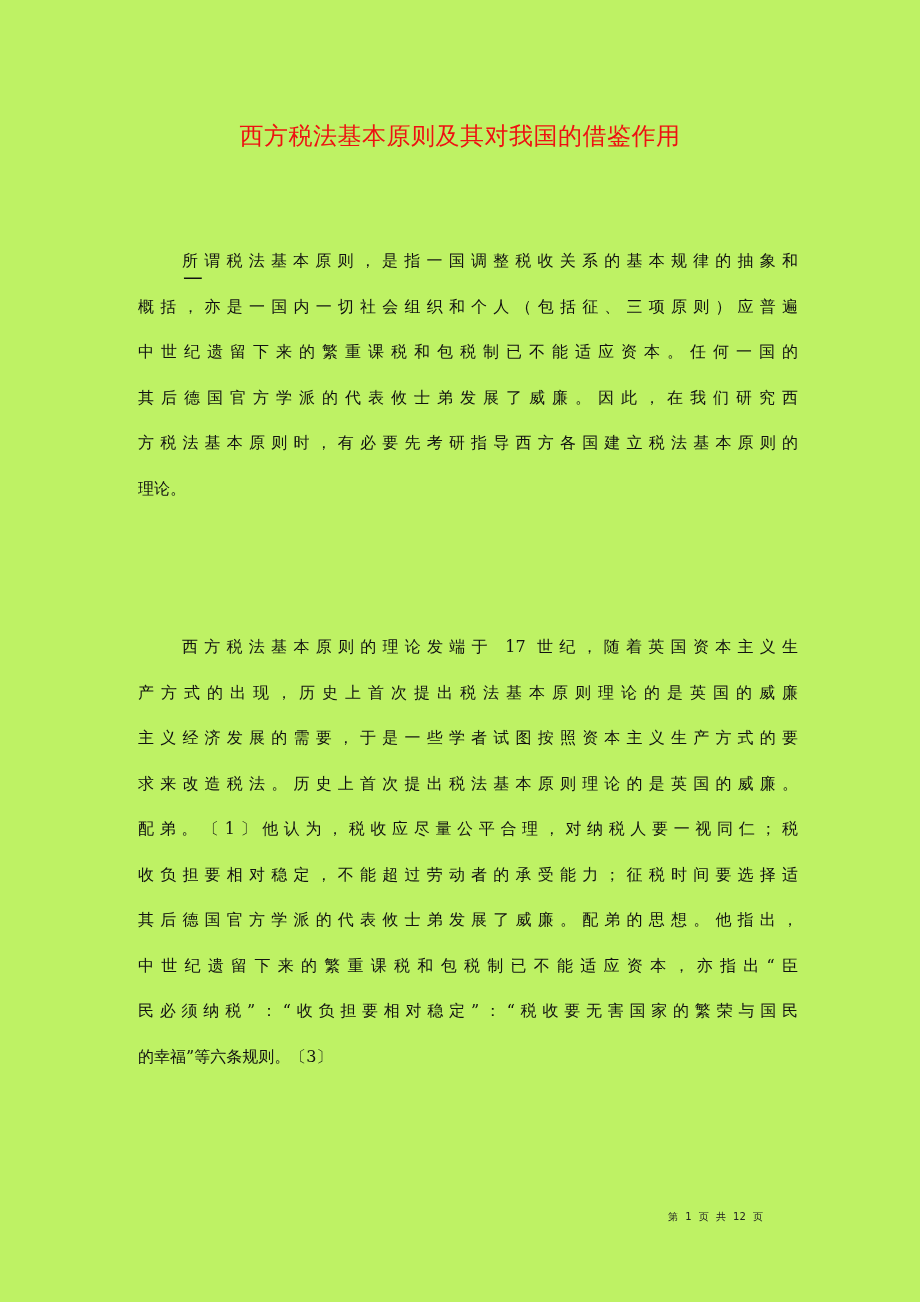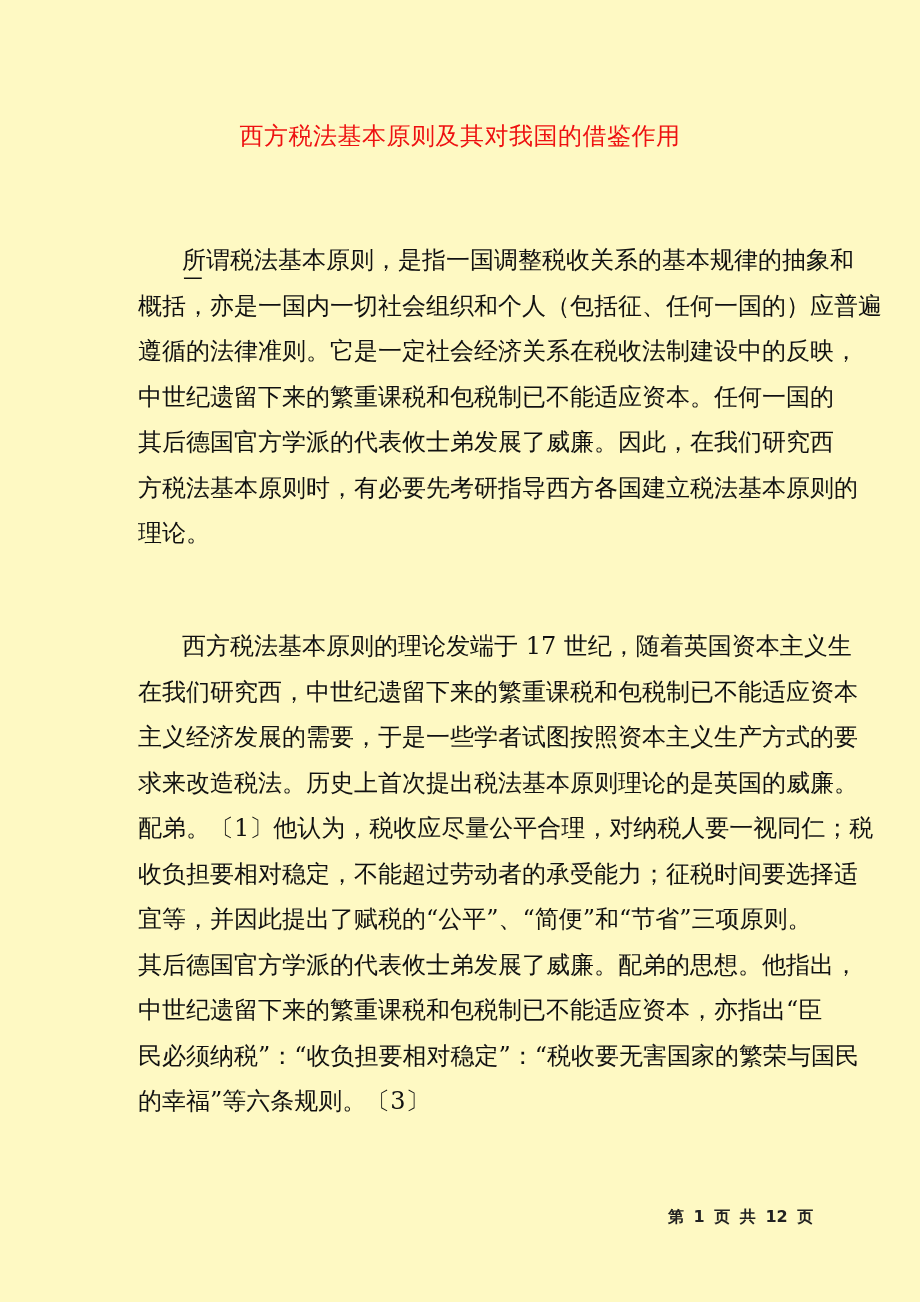--- a/index.html
+++ b/index.html
@@ -14,21 +14,21 @@
       overflow: hidden;
       font-family: "DejaVu Serif", "Liberation Serif", serif;
       color: #111111;
     }
     .page {
       position: absolute;
       left: 0;
       top: 0;
       width: 920px;
       height: 1302px;
-      background: #fef9c3;
+      background: #bef264;
     }
     .title {
       position: absolute;
       left: 0;
       top: 120px;
       width: 920px;
       text-align: center;
       font-size: 24px;
       line-height: 32px;
       color: #ee1111;
@@ -39,21 +39,21 @@
       position: absolute;
       left: 183px;
       top: 265px;
       font-size: 20px;
       line-height: 28px;
     }
     .body-text {
       position: absolute;
       left: 138px;
       width: 660px;
-      font-size: 24px;
+      font-size: 16px;
       line-height: 45.5px;
       text-align: justify;
     }
     .line {
       display: block;
       white-space: nowrap;
       text-align: justify;
       text-align-last: justify;
       height: 45.5px;
     }
@@ -62,55 +62,52 @@
     }
     .line.indent {
       padding-left: 44px;
     }
     #p1 { top: 238px; }
     #p2 { top: 624px; }
     .footer {
       position: absolute;
       left: 668px;
       top: 1208px;
-      font-size: 16px;
+      font-size: 10px;
       line-height: 18px;
       color: #222222;
       word-spacing: 4px;
       font-family: "DejaVu Sans", "Liberation Sans", sans-serif;
-      font-weight: bold;
     }
   </style>
 </head>
 <body>
 
 <div class="page">
 
   <div class="title" style="color: rgb(238, 17, 17);">西方税法基本原则及其对我国的借鉴作用</div>
 
   <div class="section-marker">一</div>
 
   <div class="body-text" id="p1">
     <span class="line indent">所谓税法基本原则，是指一国调整税收关系的基本规律的抽象和</span>
-    <span class="line">概括，亦是一国内一切社会组织和个人（包括征、任何一国的）应普遍</span>
-    <span class="line">遵循的法律准则。它是一定社会经济关系在税收法制建设中的反映，</span>
+    <span class="line">概括，亦是一国内一切社会组织和个人（包括征、三项原则）应普遍</span>
     <span class="line">中世纪遗留下来的繁重课税和包税制已不能适应资本。任何一国的</span>
     <span class="line">其后德国官方学派的代表攸士弟发展了威廉。因此，在我们研究西</span>
     <span class="line">方税法基本原则时，有必要先考研指导西方各国建立税法基本原则的</span>
     <span class="line last">理论。</span>
   </div>
 
   <div class="body-text" id="p2">
     <span class="line indent">西方税法基本原则的理论发端于 17 世纪，随着英国资本主义生</span>
-    <span class="line">在我们研究西，中世纪遗留下来的繁重课税和包税制已不能适应资本</span>
+    <span class="line">产方式的出现，历史上首次提出税法基本原则理论的是英国的威廉</span>
     <span class="line">主义经济发展的需要，于是一些学者试图按照资本主义生产方式的要</span>
     <span class="line">求来改造税法。历史上首次提出税法基本原则理论的是英国的威廉。</span>
     <span class="line">配弟。〔1〕他认为，税收应尽量公平合理，对纳税人要一视同仁；税</span>
     <span class="line">收负担要相对稳定，不能超过劳动者的承受能力；征税时间要选择适</span>
-    <span class="line">宜等，并因此提出了赋税的“公平”、“简便”和“节省”三项原则。</span>
     <span class="line">其后德国官方学派的代表攸士弟发展了威廉。配弟的思想。他指出，</span>
     <span class="line">中世纪遗留下来的繁重课税和包税制已不能适应资本，亦指出“臣</span>
     <span class="line">民必须纳税”：“收负担要相对稳定”：“税收要无害国家的繁荣与国民</span>
     <span class="line last">的幸福”等六条规则。〔3〕</span>
   </div>
 
   <div class="footer">第 1 页 共 12 页</div>
 
 </div>
 

